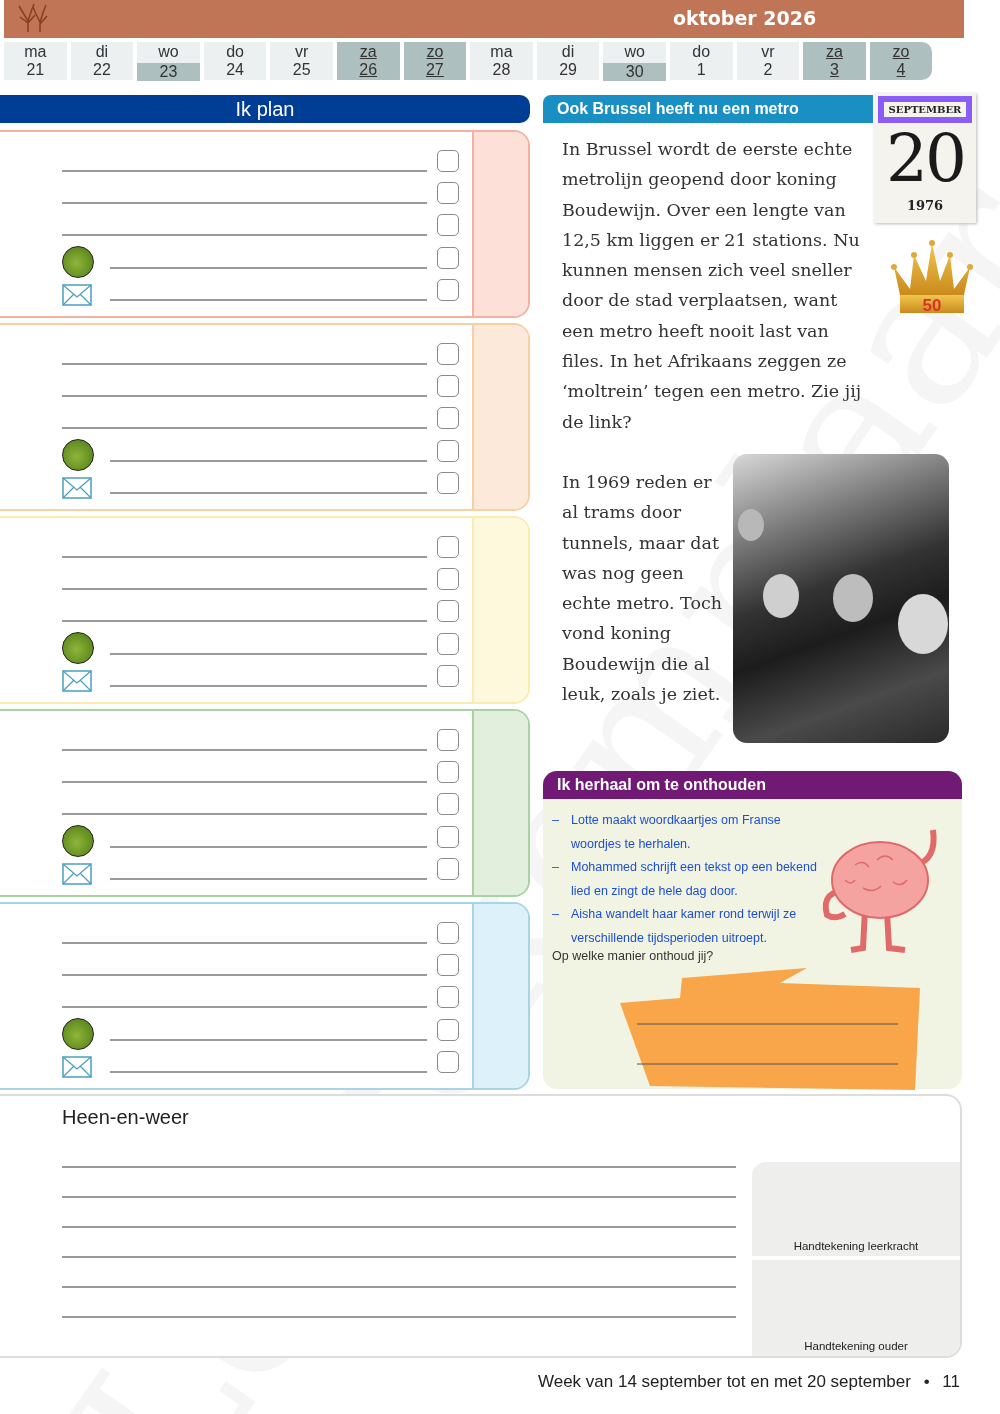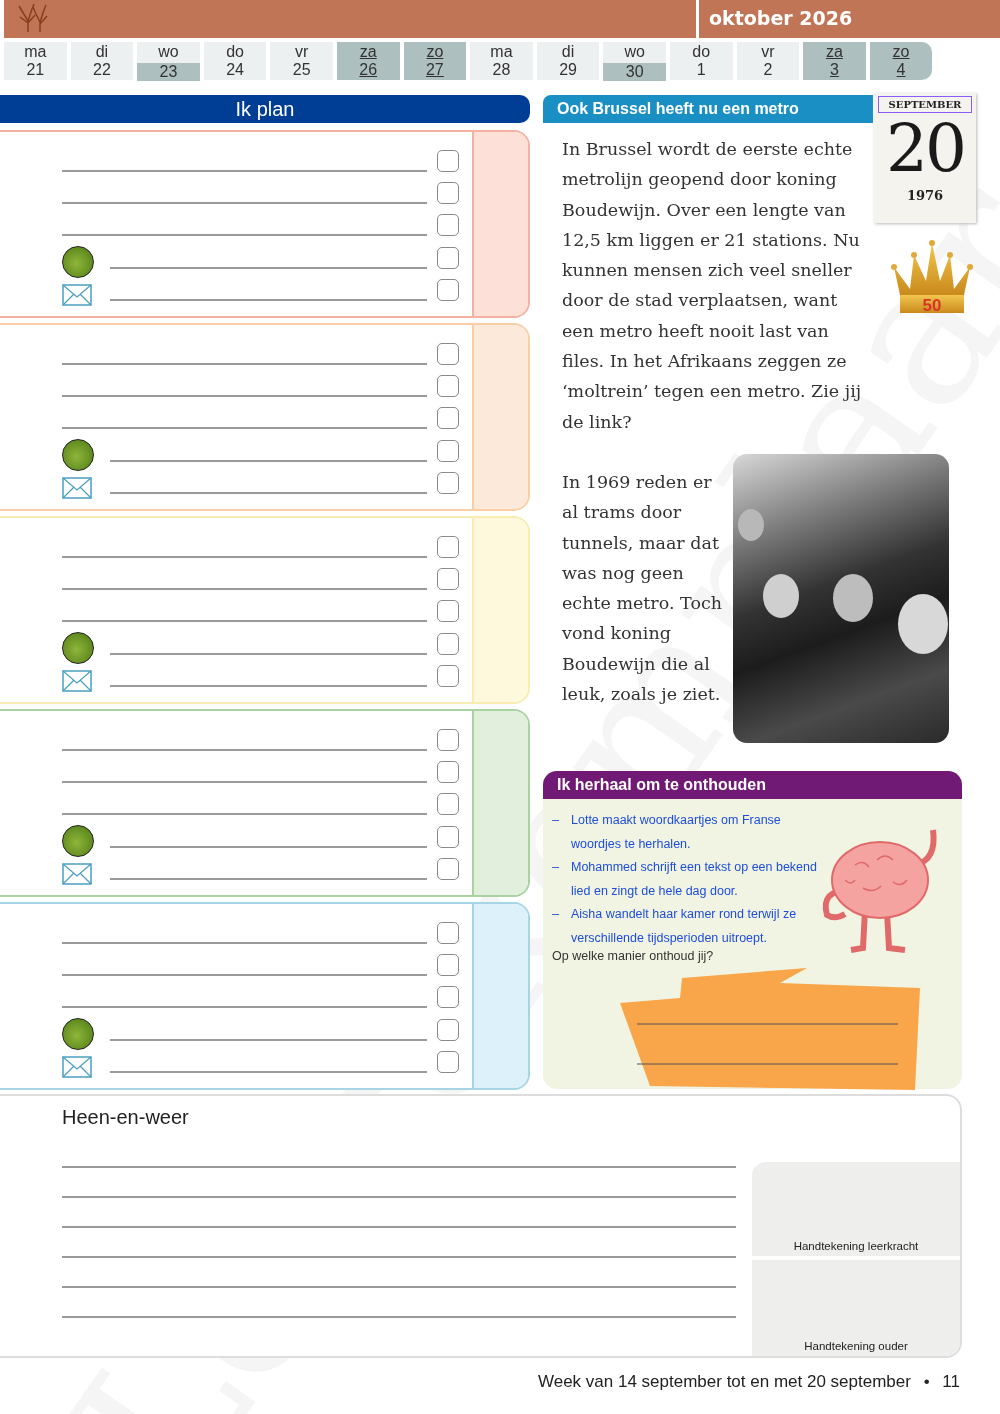--- a/index.html
+++ b/index.html
@@ -1,20 +1,20 @@
 <!DOCTYPE html>
 <html><head>
 <meta charset="utf-8">
 <style>
   * { box-sizing: border-box; margin: 0; padding: 0; }
   body { width: 1000px; height: 1414px; background: #ffffff; font-family: "Liberation Sans", sans-serif; position: relative; overflow: hidden; color: #222; }
 
   
   .topbar { position: absolute; left: 4px; top: 0; width: 692px; height: 38px; background: #c07656; }
-  .topbar-month { position: absolute; left: 699px; top: 0; width: 301px; height: 38px; background: #c07656; color: #fff; font-weight: bold; font-size: 19px; padding: 7px 10px; font-family: "DejaVu Sans", sans-serif; }
+  .topbar-month { position: absolute; left: 663px; top: 0; width: 301px; height: 38px; background: #c07656; color: #fff; font-weight: bold; font-size: 19px; padding: 7px 10px; font-family: "DejaVu Sans", sans-serif; }
   .tree-icon { position: absolute; left: 12px; top: 3px; width: 40px; height: 30px; }
 
   .days { position: absolute; left: 4px; top: 42px; height: 38px; display: flex; gap: 4px; }
   .day { width: 62.6px; height: 38px; background: #edf0f1; text-align: center; font-size: 16px; line-height: 18px; color: #333; position: relative; padding-top: 1px; }
   .day.weekend { background: #aebfbf; text-decoration: underline; }
   .day.last { border-radius: 0 10px 10px 0; }
   .day .num { display: block; }
   .day.today .num { background: #aebfbf; margin-top: 2px; height: 18px; }
 
   
@@ -28,21 +28,21 @@
   .mail-icon { position: absolute; left: 62px; width: 30px; height: 22px; }
 
   
   .story-header { position: absolute; left: 543px; top: 95px; width: 330px; height: 28px; background: #1a8fc4; color: #fff; font-weight: bold; font-size: 16px; line-height: 28px; padding-left: 14px; border-radius: 8px 0 0 0; }
   .story-text { position: absolute; left: 562px; top: 134px; width: 300px; font-family: "DejaVu Serif", serif; font-size: 17.5px; line-height: 30.3px; color: #333; }
   .story-text2 { position: absolute; left: 562px; top: 467px; width: 170px; font-family: "DejaVu Serif", serif; font-size: 17.5px; line-height: 30.3px; color: #333; }
   .photo { position: absolute; left: 733px; top: 454px; width: 216px; height: 289px; border-radius: 14px; overflow: hidden; background: linear-gradient(160deg, #d8d8d8 0%, #7a7a7a 25%, #333 45%, #1c1c1c 60%, #4a4a4a 80%, #2a2a2a 100%); }
   .photo .face { position: absolute; border-radius: 50%; background: #c9c9c9; }
 
   .calcard { position: absolute; left: 874px; top: 93px; width: 102px; height: 130px; background: #f5f3ee; box-shadow: 1px 1px 3px #bbb; }
-  .calcard .mon { margin: 3px 4px; border: 1px solid #8b5cf6; font-family: "DejaVu Serif", serif; font-weight: bold; font-size: 10px; text-align: center; padding: 2px 0; color: #222; }
+  .calcard .mon { margin: 3px 4px; border: 6px solid #8b5cf6; font-family: "DejaVu Serif", serif; font-weight: bold; font-size: 10px; text-align: center; padding: 2px 0; color: #222; }
   .calcard .d { font-family: "DejaVu Serif", serif; font-size: 66px; line-height: 66px; text-align: center; color: #1a1a1a; letter-spacing: -3px; }
   .calcard .y { font-family: "DejaVu Serif", serif; font-weight: bold; font-size: 13px; text-align: center; color: #222; margin-top: 6px; }
 
   .crown { position: absolute; left: 888px; top: 237px; width: 88px; height: 80px; }
 
   
   .rep { position: absolute; left: 543px; top: 771px; width: 419px; height: 318px; background: #f2f4e3; border-radius: 14px; overflow: hidden; }
   .rep-header { height: 28px; background: #701a75; color: #fff; font-weight: bold; font-size: 16px; line-height: 28px; padding-left: 14px; }
   .rep-list { position: absolute; left: 9px; top: 38px; width: 280px; font-size: 12.5px; line-height: 23.5px; color: #1d4ed8; list-style: none; }
   .rep-list li { padding-left: 19px; position: relative; }

